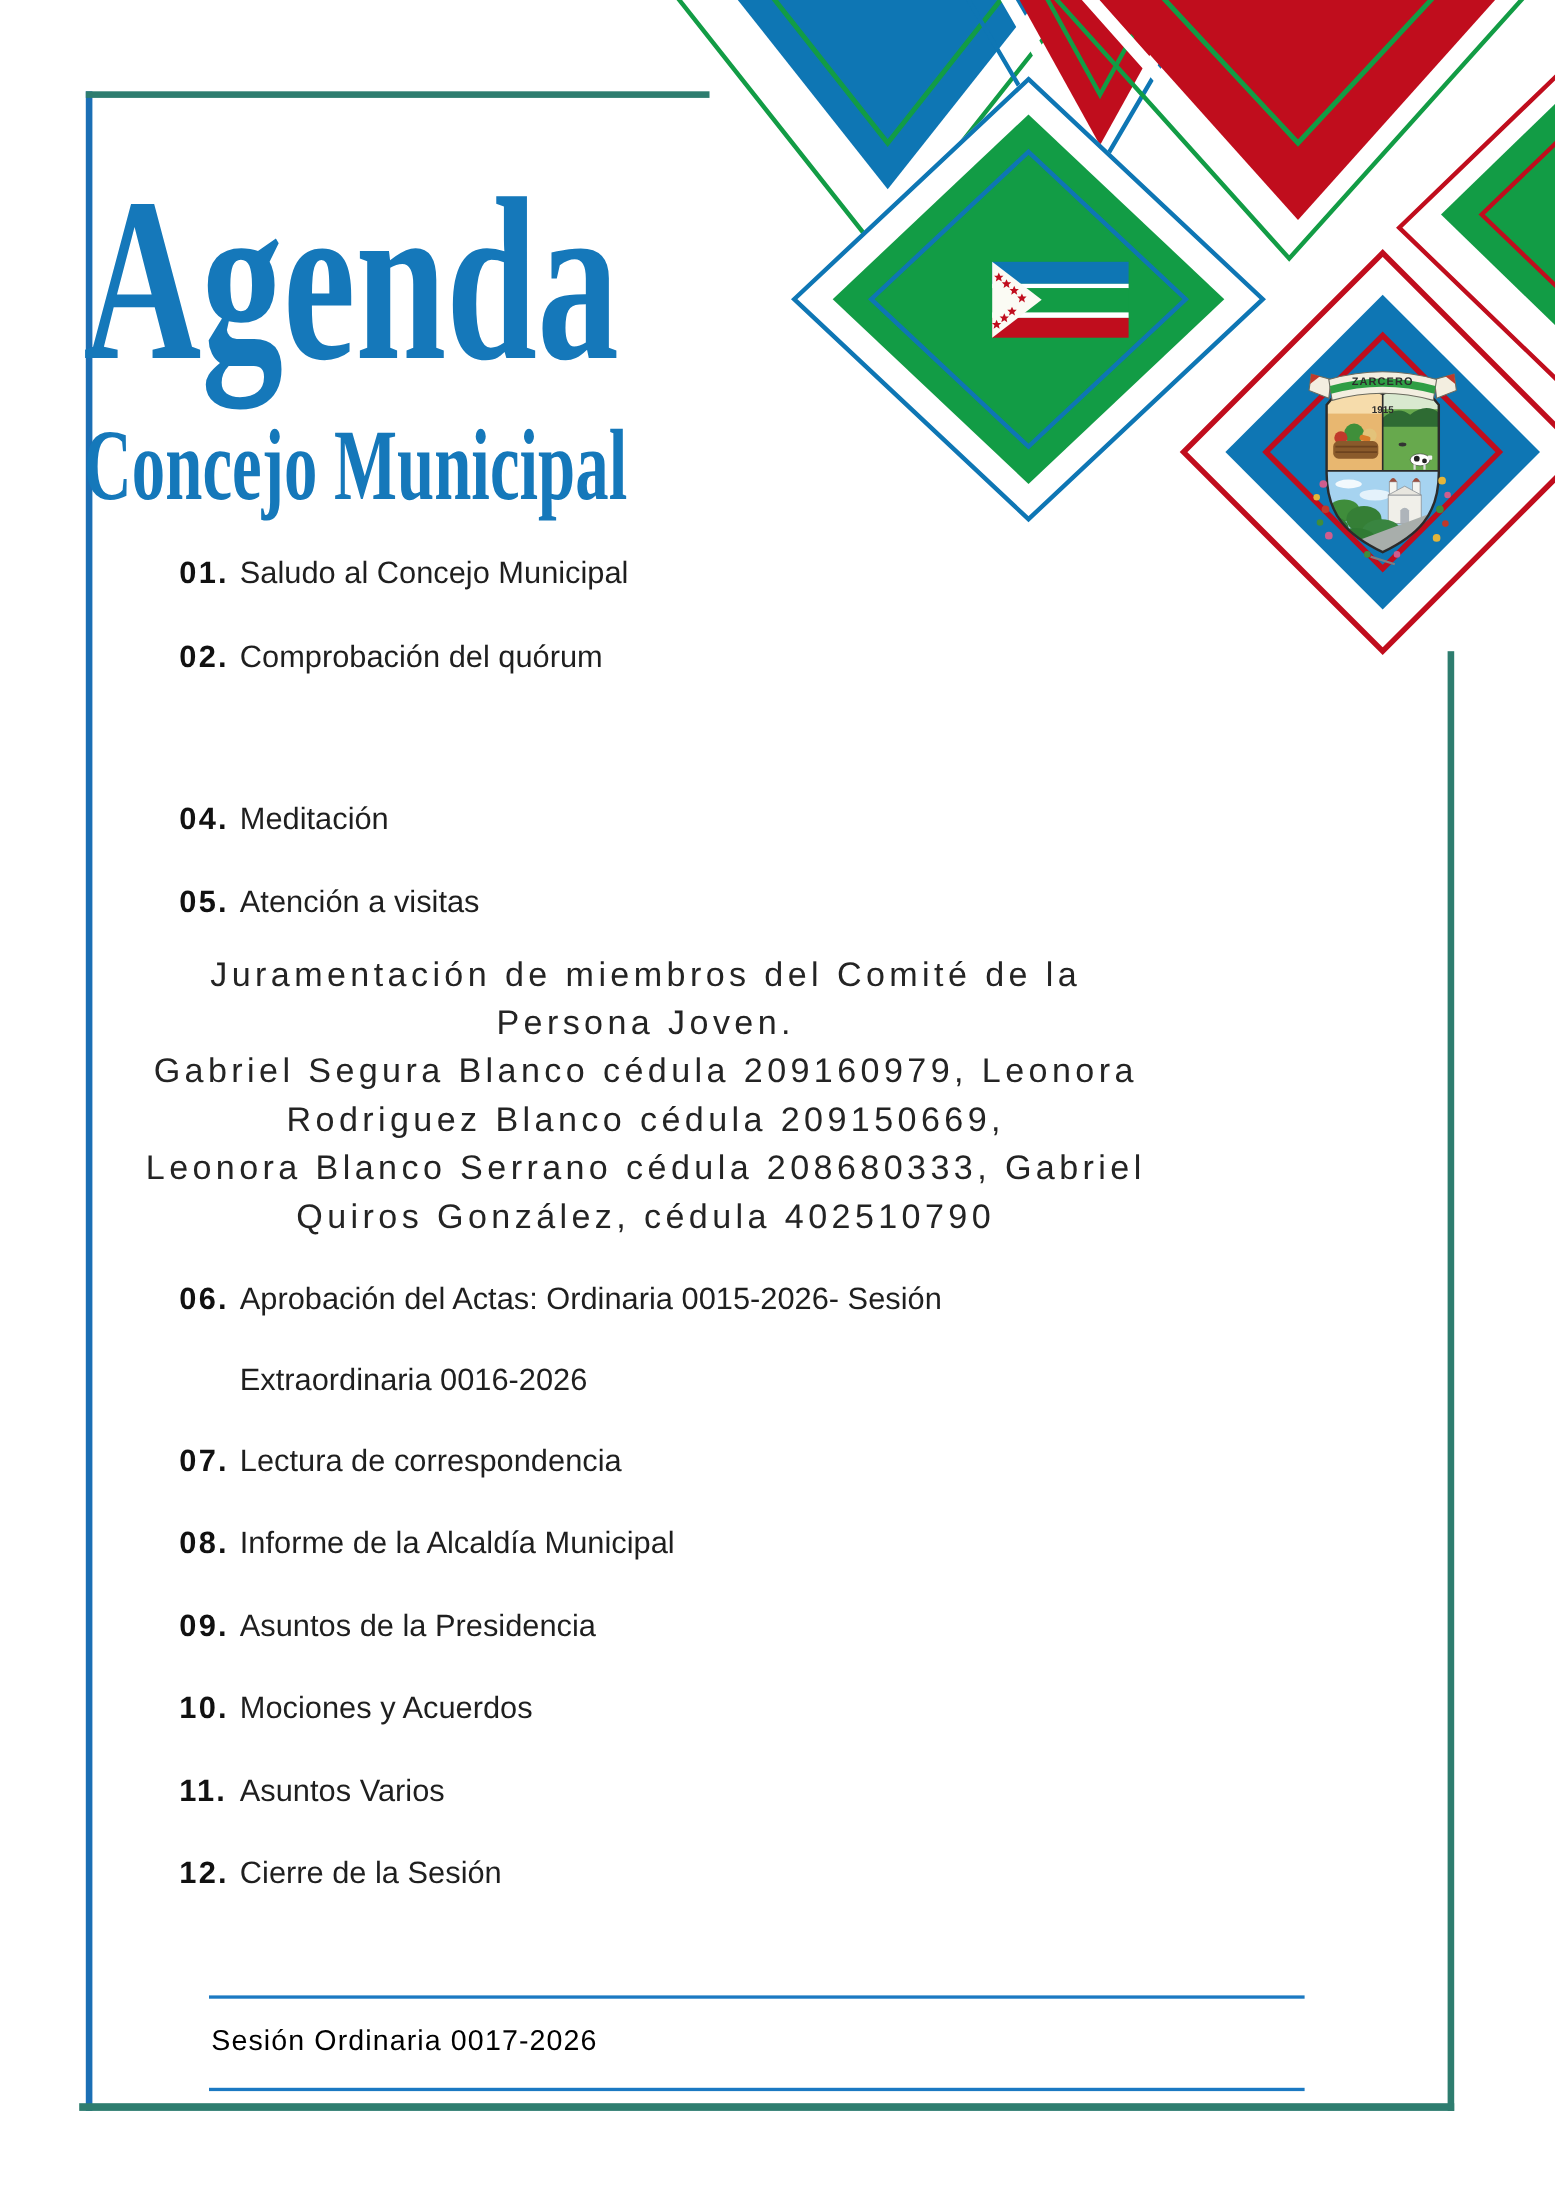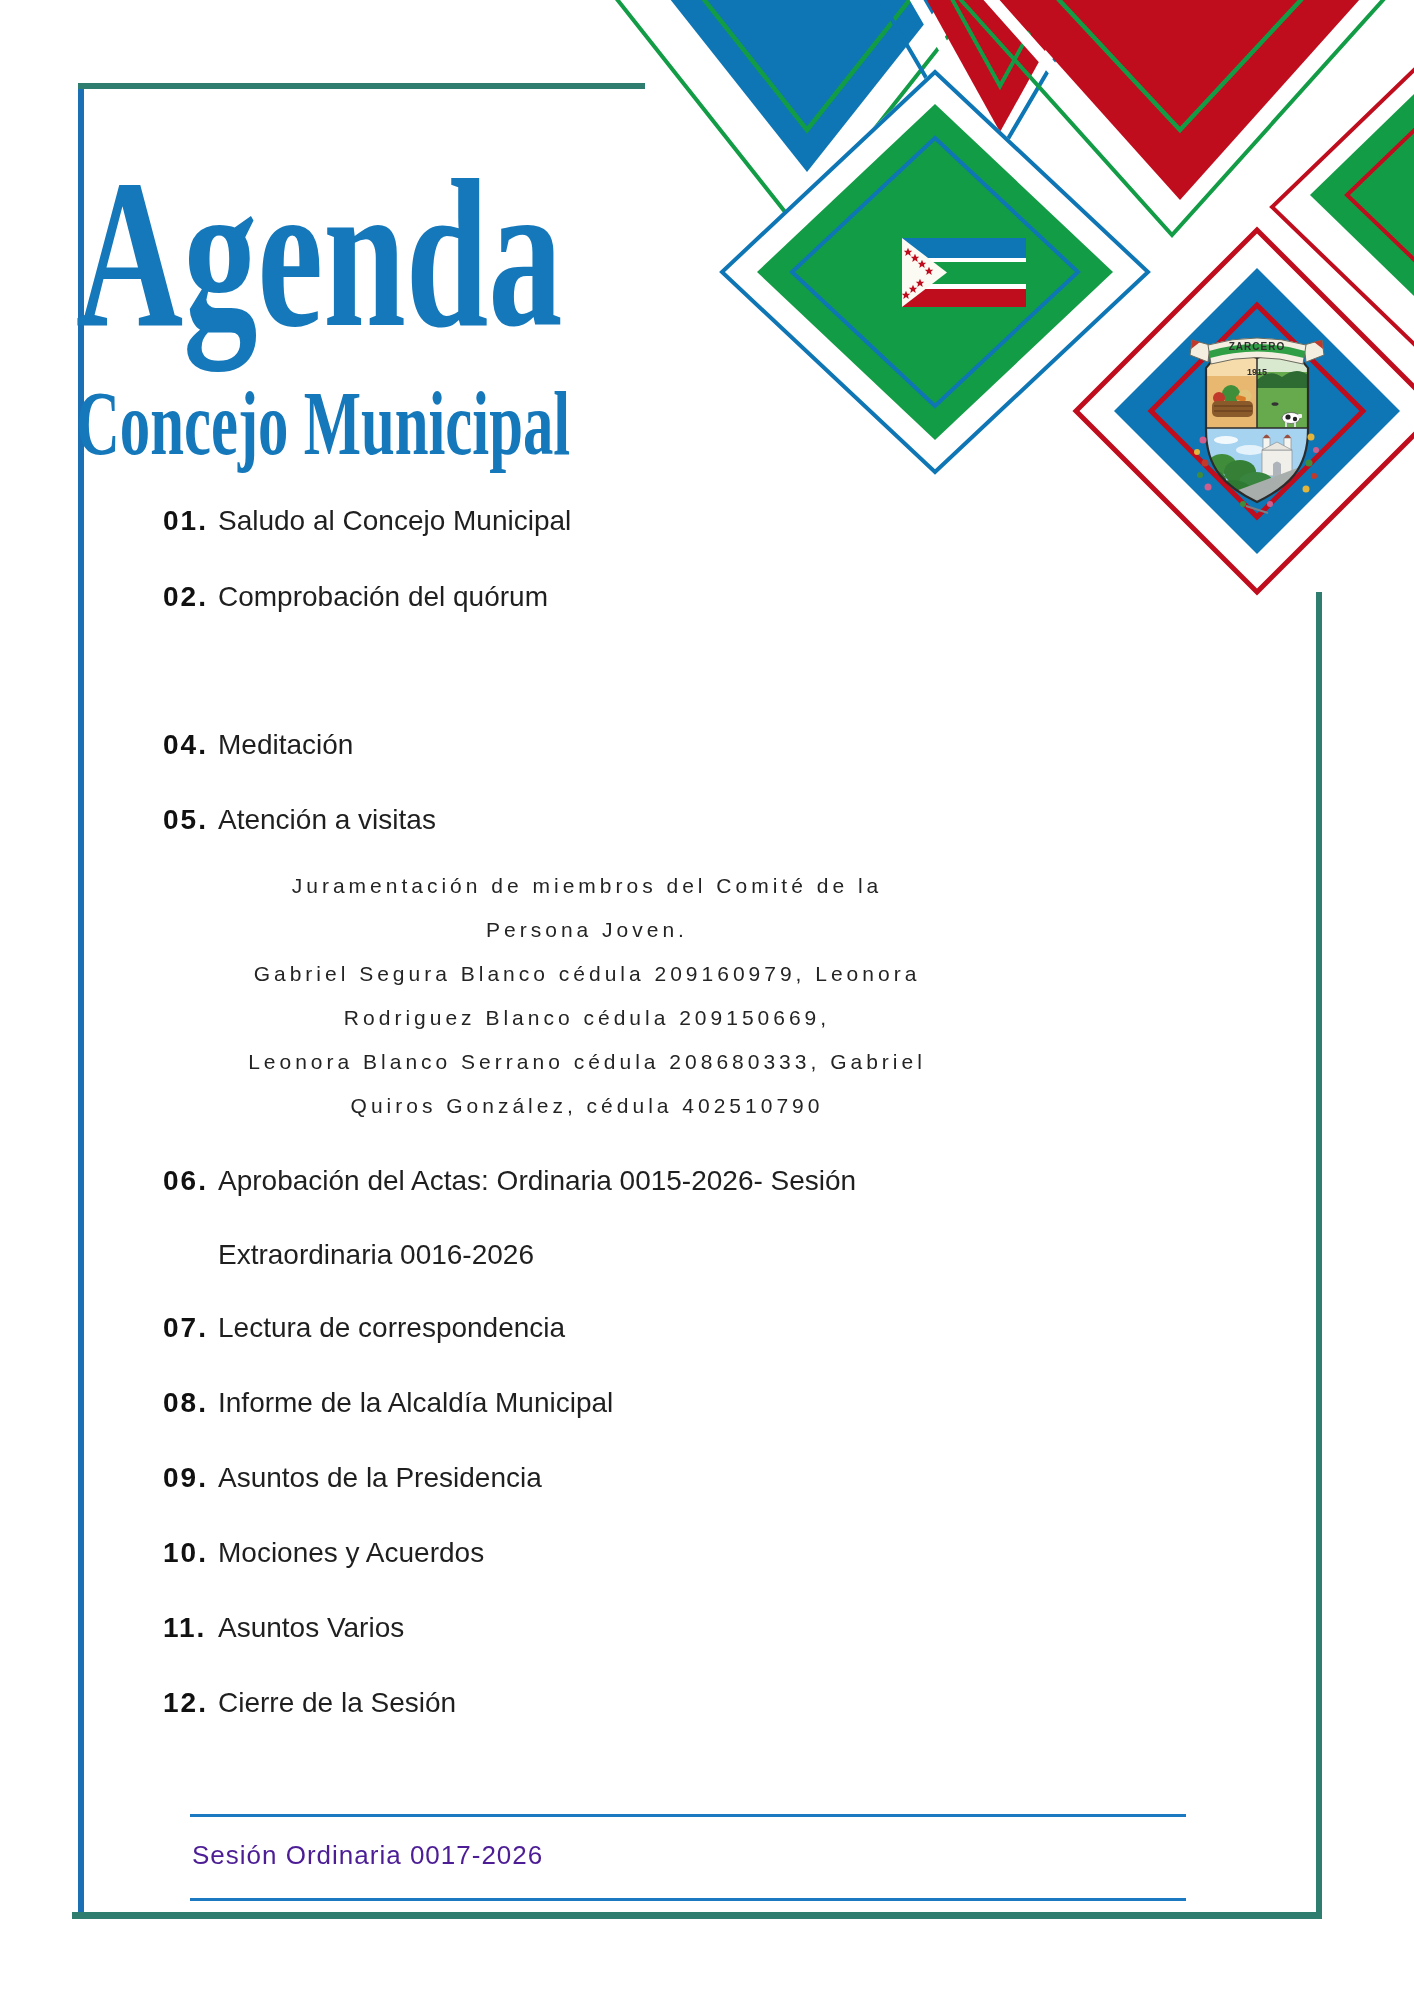--- a/index.html
+++ b/index.html
@@ -18,24 +18,24 @@
          white-space:nowrap;}
   .subtitle{position:absolute;left:76px;top:377px;font-family:"Liberation Serif",serif;font-weight:bold;
          font-size:92px;line-height:92px;color:#1578ba;transform:scaleX(0.66);transform-origin:left top;
          white-space:nowrap;}
   
   .item{position:absolute;left:163px;font-size:28px;line-height:34px;white-space:nowrap;color:#1f1f1f;}
   .item .num{display:inline-block;width:55px;font-weight:bold;letter-spacing:2px;color:#111;}
   .item-cont{position:absolute;left:218px;font-size:28px;line-height:34px;white-space:nowrap;color:#1f1f1f;}
   
   .jur{position:absolute;left:97px;top:864px;width:980px;text-align:center;}
-  .jur div{font-size:21px;line-height:44px;letter-spacing:4px;color:#242424;}
+  .jur div{font-size:31px;line-height:44px;letter-spacing:4px;color:#242424;}
   
   .rule{position:absolute;left:190px;width:996px;height:3px;background:#1b79c2;}
-  .f-session{position:absolute;left:192px;top:1840px;font-size:26px;line-height:30px;letter-spacing:1px;color:#4c1d95;}
+  .f-session{position:absolute;left:192px;top:1840px;font-size:26px;line-height:30px;letter-spacing:1px;color:#000000;}
   .f-date{position:absolute;left:700px;top:1840px;width:470px;text-align:right;font-size:26px;line-height:30px;
           letter-spacing:1px;color:#2e2e2e;}
   .deco{position:absolute;left:0;top:0;pointer-events:none;}
 </style>
 </head>
 <body>
 
 <div class="canvas">
 
   <div class="frame-left"></div>

